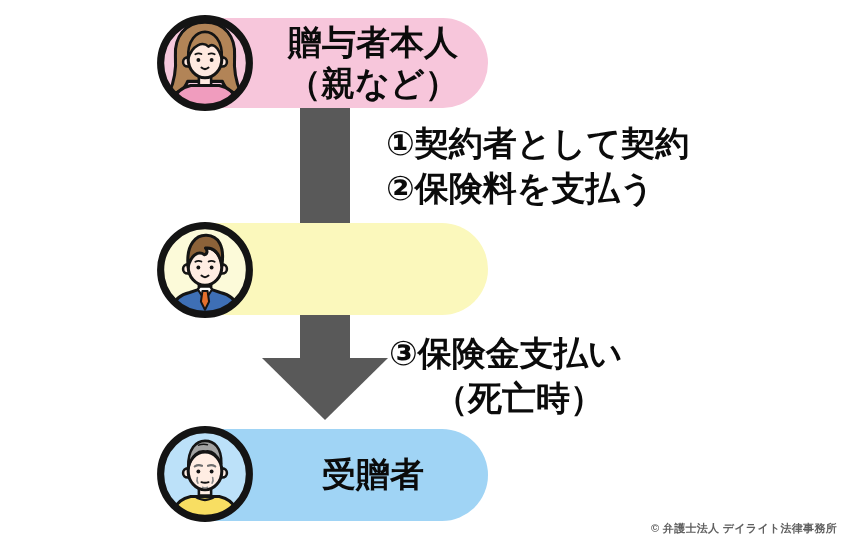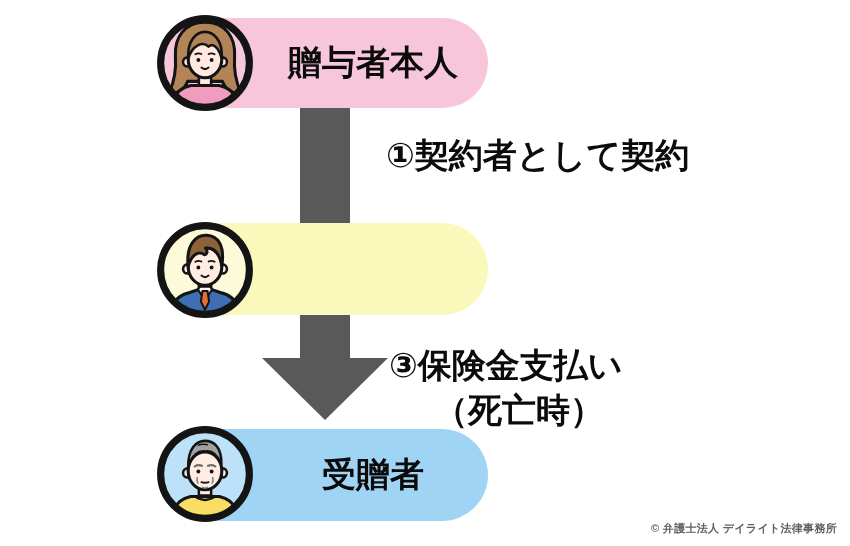--- a/index.html
+++ b/index.html
@@ -26,40 +26,41 @@
   .pl2 { top:223px; height:92px; }
   .pl3 { top:429px; height:92px; }
 
   
   .avatar { position:absolute; left:154px; width:102px; height:102px; z-index:4; }
   .av1 { top:12px; } .av2 { top:219px; } .av3 { top:423px; }
   .avatar svg { display:block; width:102px; height:102px; }
 
   
   .note  { position:absolute; z-index:3; font-weight:bold; font-size:34px; line-height:45px;
-           color:#0b0b0b; white-space:nowrap;margin-top:12px; }
+           color:#0b0b0b; white-space:nowrap; }
   .note1 { left:386px; top:121px; }
   .note2 { left:389px; top:331px; }
   .note2 .line2 { padding-left:45px;font-family:Liberation Serif, serif; }
   .note .line { display:block; }
 
   .copyright { position:absolute; top:521px; right:13px; z-index:5;
                font-size:11px; font-weight:600; color:#606060; letter-spacing:0.3px; white-space:nowrap; }
 </style>
 </head>
 <body>
 
 <div class="canvas">
 
   <div class="shaft" style="background: rgb(89, 89, 89);"></div>
   <div class="head" style="border-top-color: rgb(89, 89, 89);"></div>
 
   <div class="pill pill1" style="background: rgb(247, 198, 219);"></div>
   <div class="pill-label pl1">
     <span class="line">贈与者本人</span>
+    <span class="line">（親など）</span>
   </div>
   <div class="avatar av1">
     <svg viewBox="0 0 100 100" aria-hidden="true">
       <defs>
           <clipPath id="clipA">
             <circle cx="50" cy="50" r="43.5"></circle>
           </clipPath>
         </defs>
       <circle cx="50" cy="50" r="43.5" fill="#F6C8DC"></circle>
       <g clip-path="url(#clipA)">
@@ -75,20 +76,21 @@
         <path d="M40.5,41.5 Q43.5,39.7 46.5,41.2" fill="none" stroke="#141414" stroke-width="1.7" stroke-linecap="round"></path>
         <path d="M53.5,41.2 Q56.5,39.7 59.5,41.5" fill="none" stroke="#141414" stroke-width="1.7" stroke-linecap="round"></path>
         <path d="M46.5,54.5 Q50,57.5 53.5,54.5" fill="none" stroke="#141414" stroke-width="1.9" stroke-linecap="round"></path>
       </g>
       <circle cx="50" cy="50" r="43.5" fill="none" stroke="#141414" stroke-width="7"></circle>
     </svg>
   </div>
 
   <div class="note note1">
     <span class="line line1">①契約者として契約</span>
+    <span class="line line2">②保険料を支払う</span>
   </div>
 
   <div class="pill pill2" style="background: rgb(251, 248, 188);"></div>
   <div class="avatar av2">
     <svg viewBox="0 0 100 100" aria-hidden="true">
       <defs>
           <clipPath id="clipB">
             <circle cx="50" cy="50" r="43.5"></circle>
           </clipPath>
         </defs>

